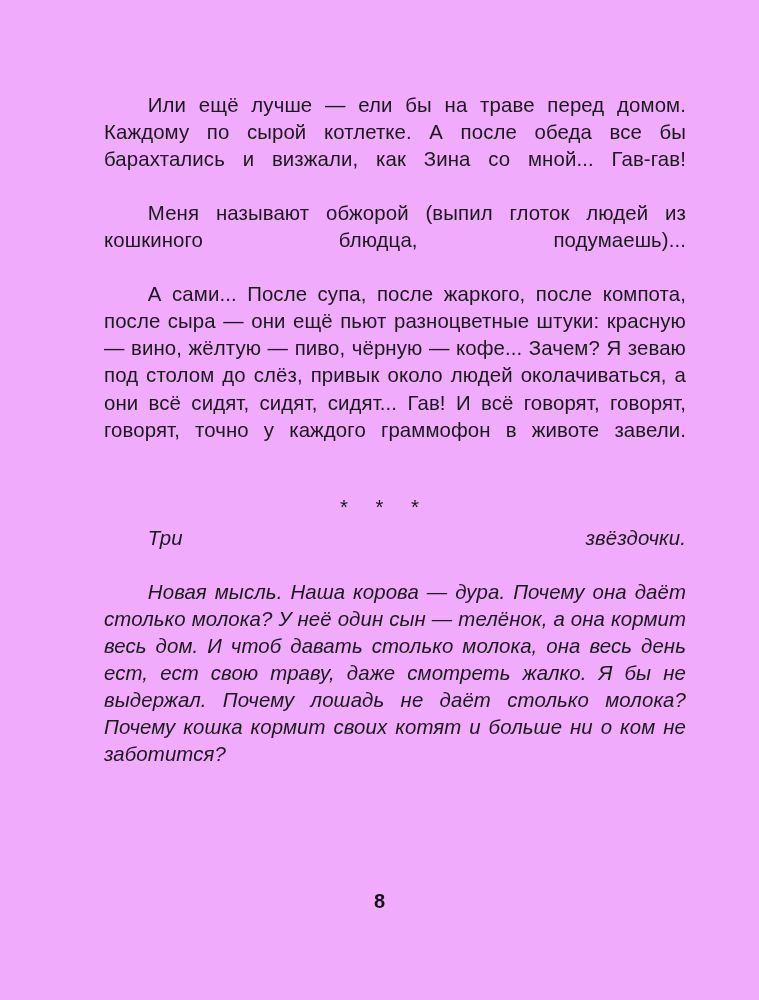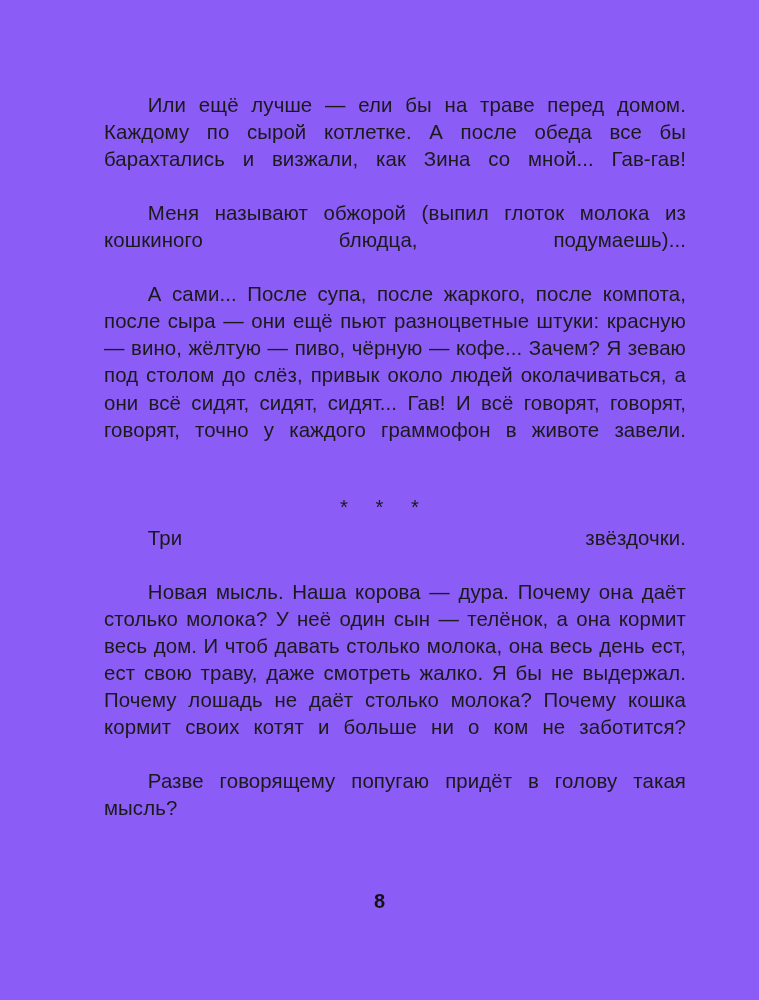--- a/index.html
+++ b/index.html
@@ -14,21 +14,21 @@
     font-family: "Liberation Sans", "DejaVu Sans", sans-serif;
     color: #1a1a1a;
     overflow: hidden;
   }
   .page {
     position: absolute;
     left: 0;
     top: 0;
     width: 759px;
     height: 1000px;
-    background: #8b5cf6;
+    background: #f0abfc;
   }
   .text-block {
     position: absolute;
     left: 104px;
     top: 92px;
     width: 582px;
   }
   p.para {
     margin: 0;
     padding: 0;
@@ -58,47 +58,47 @@
     line-height: 27px;
     letter-spacing: 11px;
     text-indent: 11px;
     color: #1a1a1a;
   }
   .block-two {
     position: absolute;
     left: 104px;
     top: 525px;
     width: 582px;
+    font-style: italic;
   }
   .page-number {
     position: absolute;
     left: 0;
     top: 890px;
     width: 759px;
     text-align: center;
     font-size: 20px;
     font-weight: bold;
     color: #141414;
     letter-spacing: 0;
   }
 </style>
 </head>
 <body>
 
 <div class="page">
 
   <div class="text-block">
     <p class="para">Или ещё лучше — ели бы на траве перед домом. Каждому по сырой котлетке. А после обеда все бы барахтались и визжали, как Зина со мной... Гав-гав!</p>
-    <p class="para">Меня называют обжорой (выпил глоток молока из кошкиного блюдца, подумаешь)...</p>
+    <p class="para">Меня называют обжорой (выпил глоток людей из кошкиного блюдца, подумаешь)...</p>
     <p class="para">А сами... После супа, после жаркого, после компота, после сыра — они ещё пьют разноцветные штуки: красную — вино, жёлтую — пиво, чёрную — кофе... Зачем? Я зеваю под столом до слёз, привык около людей околачиваться, а они всё сидят, сидят, сидят... Гав! И всё говорят, говорят, говорят, точно у каждого граммофон в животе завели.</p>
   </div>
 
   <div class="stars">*  *  *</div>
 
   <div class="block-two">
     <p class="para">Три звёздочки.</p>
     <p class="para">Новая мысль. Наша корова — дура. Почему она даёт столько молока? У неё один сын — телёнок, а она кормит весь дом. И чтоб давать столько молока, она весь день ест, ест свою траву, даже смотреть жалко. Я бы не выдержал. Почему лошадь не даёт столько молока? Почему кошка кормит своих котят и больше ни о ком не заботится?</p>
-    <p class="para">Разве говорящему попугаю придёт в голову такая мысль?</p>
   </div>
 
   <div class="page-number">8</div>
 
 </div>
 
 </body></html>

